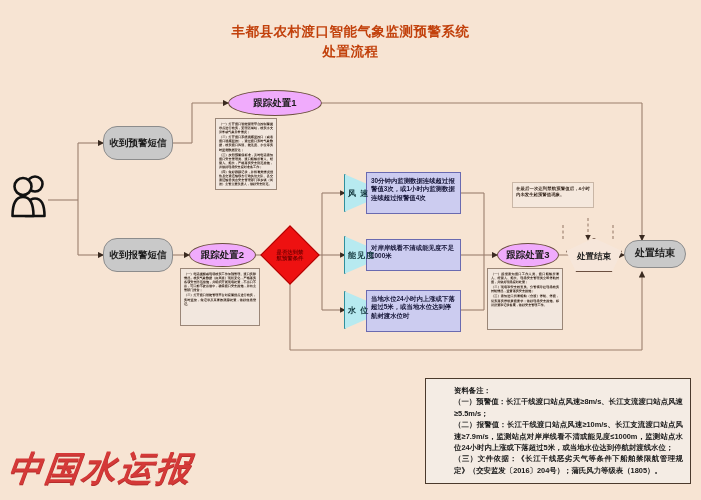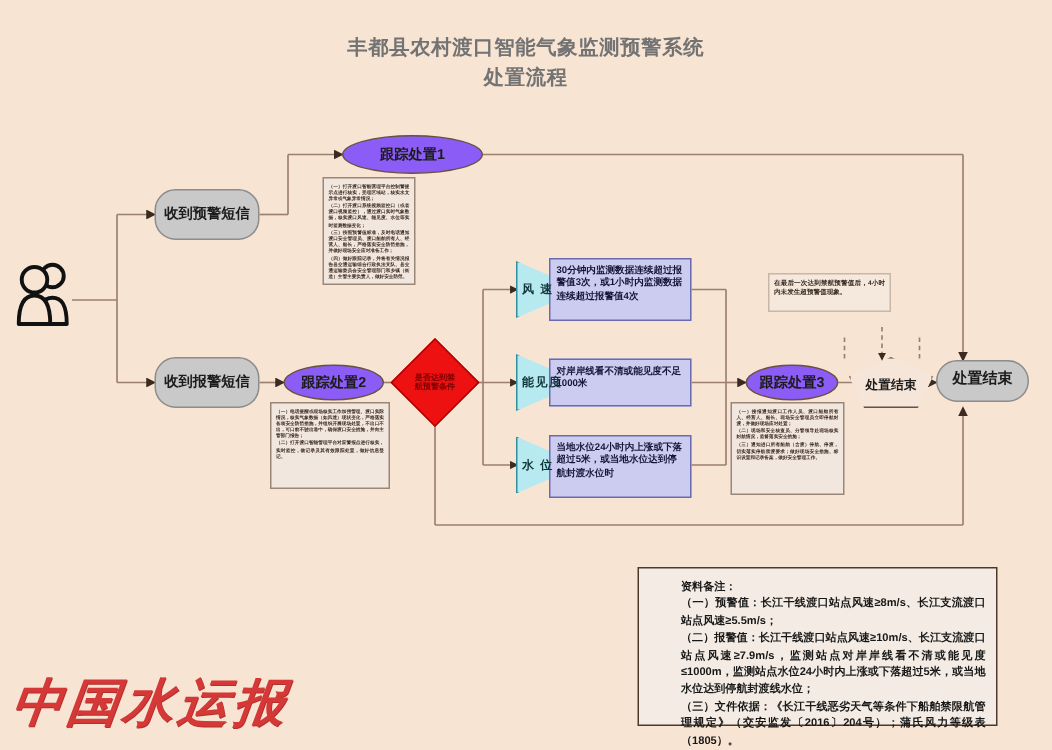--- a/index.html
+++ b/index.html
@@ -10,21 +10,21 @@
     font-family: "Liberation Sans", "DejaVu Sans", sans-serif;
     position: relative;
     overflow: hidden;
   }
   #stage { position:absolute; inset:0; }
 
   
   .title {
     position:absolute; left:0; right:0; top:22px;
     text-align:center;
-    color:#737373;
+    color:#c2410c;
     font-size:13.5px;
     font-weight:700;
     letter-spacing:0.5px;
     line-height:20px;
   }
   .title .l2 { display:block; }
 
   
   .node { position:absolute; }
 
@@ -37,21 +37,21 @@
     font-size:9.5px;
     font-weight:700;
     display:flex; 
     align-items:center; justify-content:center;
     line-height:12px;
     text-align:center;
   }
 
   
   .ellipse {
-    background:#8b5cf6;
+    background:#f0abfc;
     border:1.1px solid #6b4f3f;
     border-radius:50%/50%;
     color:#1c1c1c;
     font-size:9.5px;
     font-weight:700;
     display:flex; align-items:center; justify-content:center;
     text-align:right;
   }
 
   
@@ -318,21 +318,21 @@
 
   <div class="pent-wrap" style="left:566px; top:238px; width:56px; height:34px;">
     <div class="pent"></div>
     <div class="pent-label">处置结束</div>
   </div>
 
   <div class="node capsule" style="left:624px; top:240px; width:62px; height:28px; font-size:10px;font-family:Liberation Mono, monospace;">
     <span>处置结束</span>
   </div>
 
-  <div class="notes" style="left:425px; top:378px; width:240px; height:106px;padding-left:28px;">
+  <div class="notes" style="left:425px; top:378px; width:266px; height:106px;padding-left:28px;">
     <p class="nt">资料备注：</p>
     <p class="nt">（一）预警值：长江干线渡口站点风速≥8m/s、长江支流渡口站点风速≥5.5m/s；</p>
     <p class="nt">（二）报警值：长江干线渡口站点风速≥10m/s、长江支流渡口站点风速≥7.9m/s，监测站点对岸岸线看不清或能见度≤1000m，监测站点水位24小时内上涨或下落超过5米，或当地水位达到停航封渡线水位；</p>
     <p class="nt">（三）文件依据：《长江干线恶劣天气等条件下船舶禁限航管理规定》（交安监发〔2016〕204号）；蒲氏风力等级表（1805）。</p>
   </div>
 
   <div class="watermark">中国水运报</div>
 
 </div>
 

